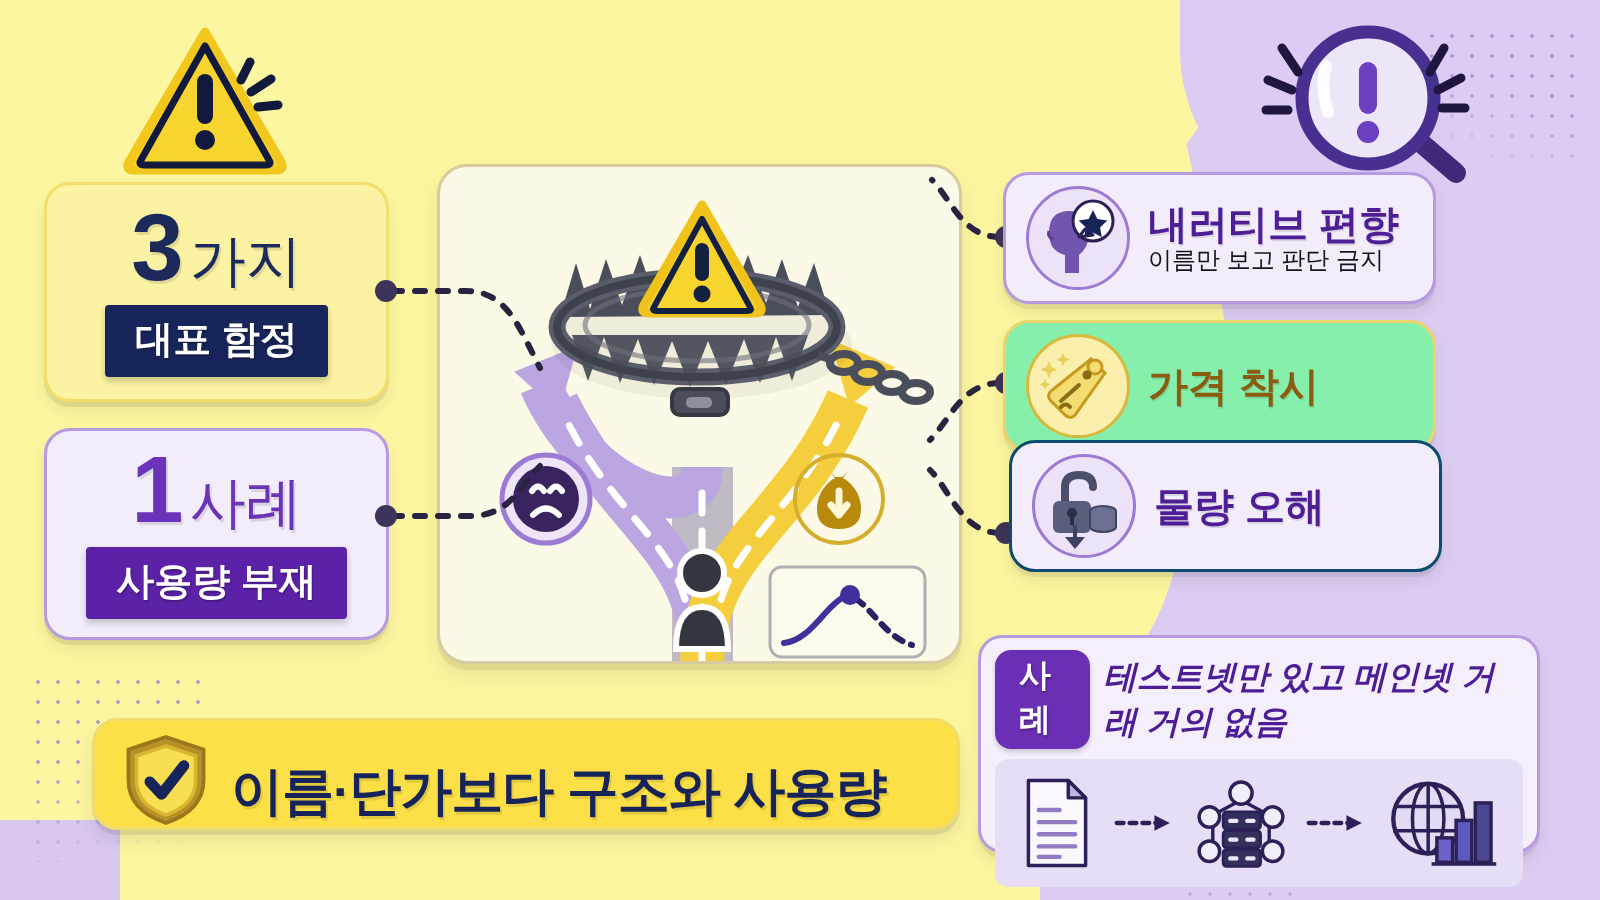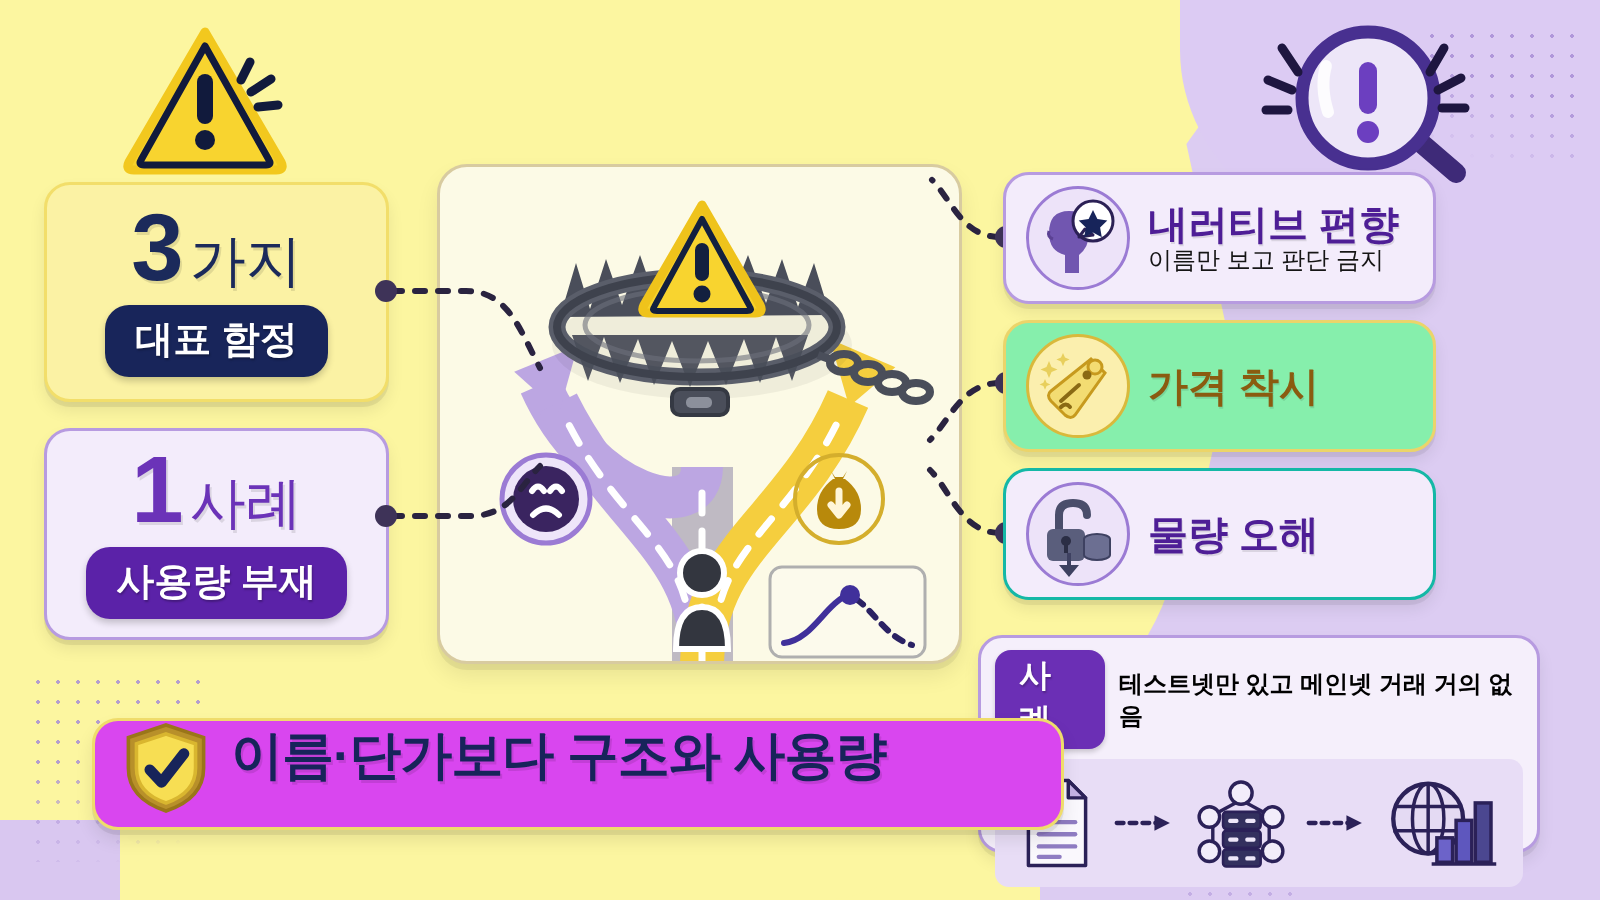--- a/index.html
+++ b/index.html
@@ -79,21 +79,21 @@
   .lcard-1 { top:182px; height:220px; background:#FBF2A4; border:3px solid #F2DE6A; }
   .lcard-2 { top:428px; height:212px; background:#F3ECFB; border:3px solid #B79BE0; }
   .lnum-row { display:flex; align-items:baseline; justify-content:center; gap:6px; }
   .lnum { font-size:94px; font-weight:bold; line-height:.95;
           text-shadow:2px 3px 0 rgba(0,0,0,.10); }
   .lunit{ font-size:56px; font-weight:normal; line-height:1;
           text-shadow:2px 3px 0 rgba(0,0,0,.10); }
   .lcard-1 .lnum, .lcard-1 .lunit { color:#1B2A5B; }
   .lcard-2 .lnum, .lcard-2 .lunit { color:#6B33B8; }
   .lpill {
-    margin-top:12px; border-radius:24px; padding:9px 30px 12px;
+    margin-top:12px; border-radius:4px; padding:9px 30px 12px;
     font-size:38px; font-weight:bold; color:#fff; white-space:nowrap;
     text-shadow:1px 2px 2px rgba(0,0,0,.25);
     box-shadow:0 4px 7px rgba(0,0,0,.20);
   }
   .lcard-1 .lpill { background:#18255A; }
   .lcard-2 .lpill { background:#5B22A8; }
 
   
   .center {
     position:absolute; left:437px; top:164px; width:525px; height:500px;
@@ -104,21 +104,21 @@
 
   
   .rcard {
     position:absolute; left:1003px; width:433px; height:132px;
     border-radius:26px; display:flex; align-items:center; gap:18px;
     padding:0 20px;
     box-shadow:0 5px 0 rgba(0,0,0,.06), 0 9px 16px rgba(0,0,0,.08);
   }
   .rc-1 { top:172px; background:#F3ECFB; border:3px solid #B79BE0; }
   .rc-2 { top:320px; background:#86efac; border:3px solid #EBD46A; }
-  .rc-3 { top:468px; background:#F3ECFB; border:3px solid #14b8a6; }
+  .rc-3 { top:440px; background:#F3ECFB; border:3px solid #0c4a6e;margin-left:6px; }
   .ricon { width:104px; height:104px; border-radius:50%; flex:0 0 auto;
            display:flex; align-items:center; justify-content:center; }
   .rc-1 .ricon, .rc-3 .ricon { border:3px solid #9B7BD4; background:#EDE3F9; }
   .rc-2 .ricon { border:3px solid #D9B93C; background:#FBEFAE; }
   .rtext { display:flex; flex-direction:column; gap:2px; }
   .rtitle { font-size:40px; font-weight:bold; line-height:1.05;
             text-shadow:1px 2px 0 rgba(0,0,0,.10); }
   .rsub { font-size:24px; font-weight:normal; color:#151515; line-height:1.1; }
   .rc-1 .rtitle { color:#4E1E96; }
   .rc-2 .rtitle { color:#8A5C10; }
@@ -129,31 +129,31 @@
     position:absolute; left:978px; top:635px; width:562px; height:218px;
     background:#F5EFFB; border:3px solid #B79BE0; border-radius:24px;
     box-shadow:0 5px 0 rgba(0,0,0,.06), 0 9px 16px rgba(0,0,0,.08);
     padding:12px 14px;
   }
   .case-head { display:flex; align-items:center; gap:14px; }
   .case-pill { background:#6B2FB5; color:#fff; font-weight:bold; font-size:32px;
                border-radius:16px; padding:4px 24px 7px;
                text-shadow:1px 2px 2px rgba(0,0,0,.25);
                box-shadow:0 3px 5px rgba(0,0,0,.18); }
-  .case-note { font-size:24px; font-weight:bold; color:#000000; }
+  .case-note { font-size:33px; font-weight:bold; color:#4c1d95;font-style:italic; }
   .case-flow {
     margin-top:10px; height:128px; background:#E8DDF6; border-radius:14px;
     display:flex; align-items:center; justify-content:space-around; padding:0 14px;
   }
 
   
   .banner {
-    position:absolute; left:92px; top:718px; width:972px; height:112px;
-    background:#d946ef; border:3px solid #EFDC6B; border-radius:26px;
-    display:flex; align-items:flex-start; gap:22px; padding:0 28px;
+    position:absolute; left:92px; top:718px; width:868px; height:112px;
+    background:#fde047; border:3px solid #EFDC6B; border-radius:26px;
+    display:flex; align-items:flex-end; gap:22px; padding:0 28px;
     box-shadow:0 5px 0 rgba(0,0,0,.07), 0 10px 18px rgba(0,0,0,.09);
   }
   .banner-text { font-size:52px; font-weight:bold; color:#17245A;
                  text-shadow:2px 3px 0 rgba(0,0,0,.10); letter-spacing:-1px; }
 
   svg { display:block; overflow:visible; }
   .connectors { position:absolute; inset:0; pointer-events:none; }
 </style>
 </head>
 <body>

